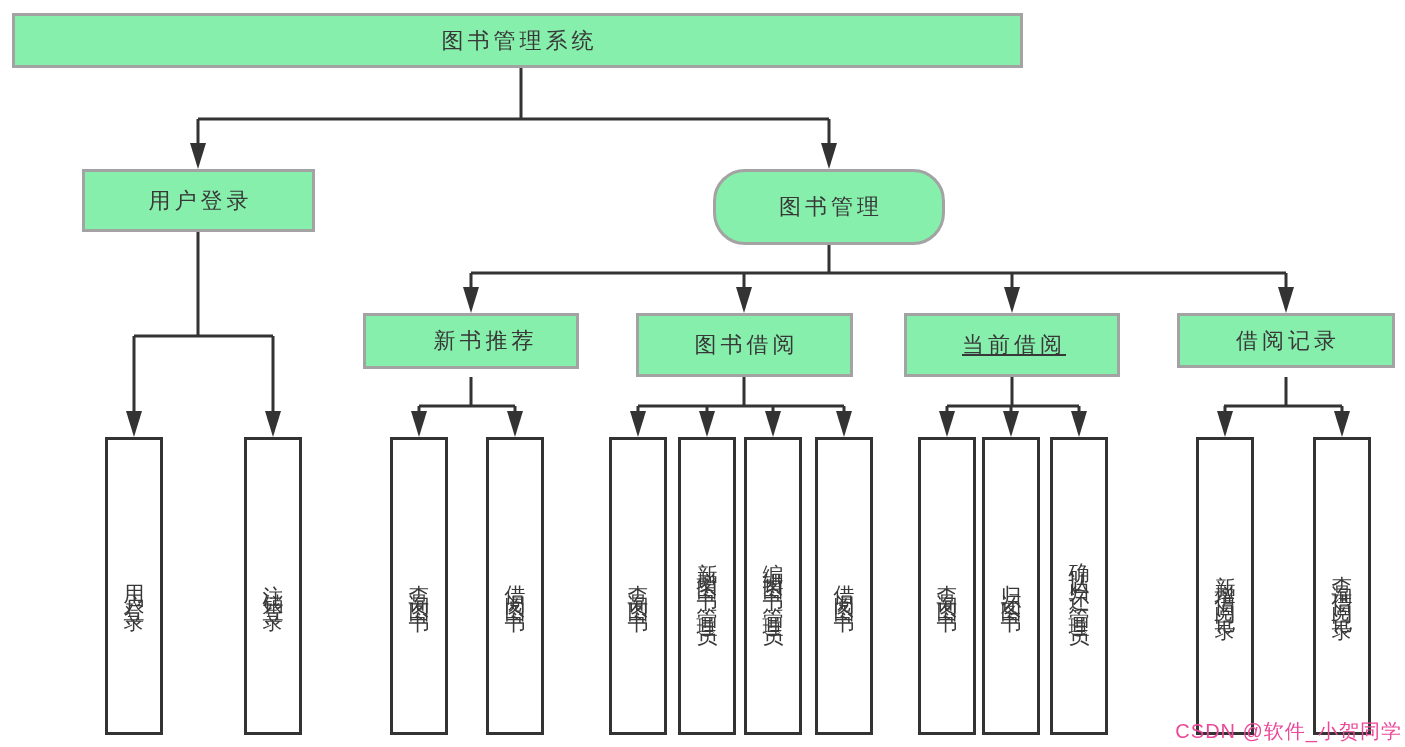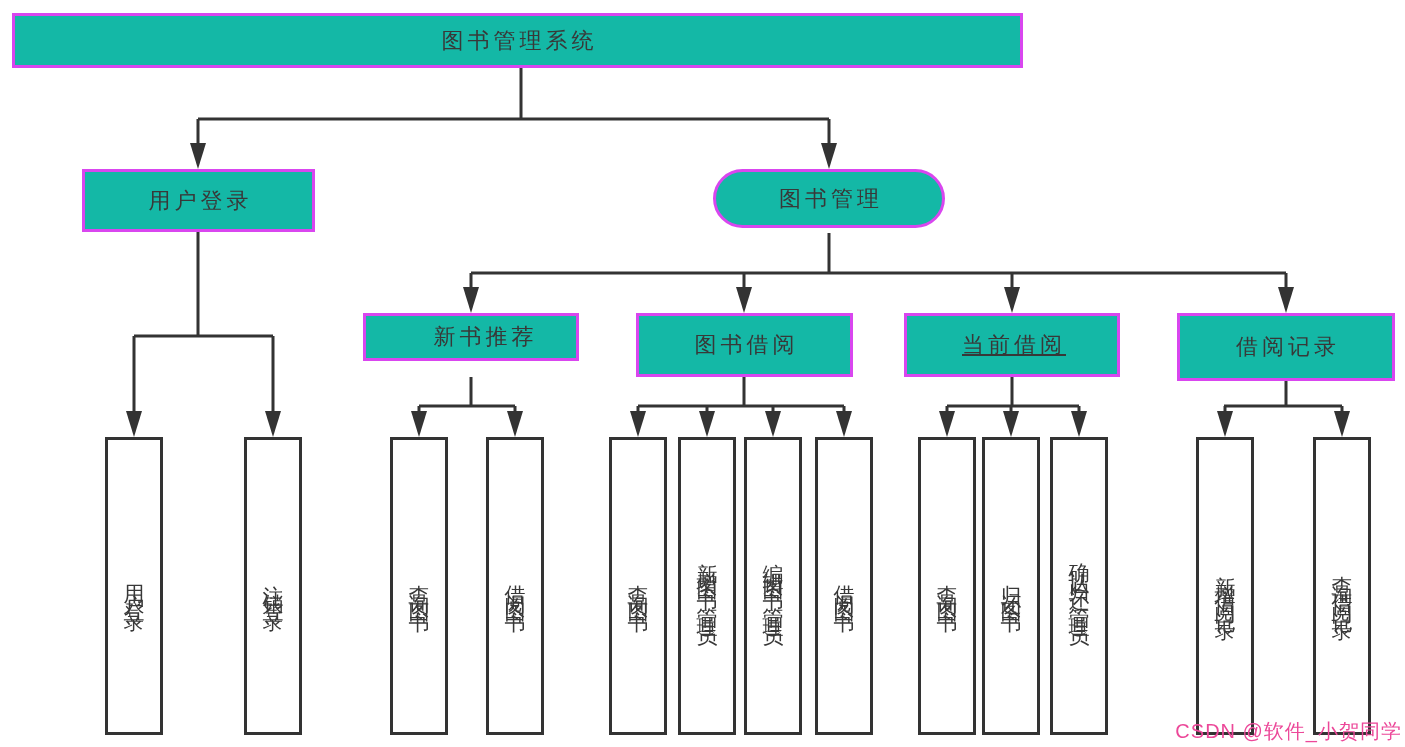--- a/index.html
+++ b/index.html
@@ -6,21 +6,21 @@
   body{
     width:1405px;height:747px;position:relative;overflow:hidden;
     background:#ffffff;
     font-family:"Liberation Sans",sans-serif;
     color:#383838;
   }
   .stage{position:absolute;left:0;top:0;width:1405px;height:747px;}
   svg.wires{position:absolute;left:0;top:0;z-index:1;}
   .box{
     position:absolute;box-sizing:border-box;z-index:2;
-    border:3px solid #d946ef;background:#14b8a6;
+    border:3px solid #a3a3a3;background:#86efac;
     display:flex;align-items:center;justify-content:center;
     font-size:22px;letter-spacing:4px;text-indent:4px;
     white-space:nowrap;
   }
   .vbox{
     position:absolute;box-sizing:border-box;z-index:2;
     border:3px solid #333333;background:#ffffff;
     display:flex;align-items:center;justify-content:center;
     writing-mode:vertical-rl;text-orientation:mixed;
     font-size:21px;letter-spacing:9px;
@@ -72,26 +72,26 @@
       <polygon points="1003,411 1019,411 1011,437"></polygon>
       <polygon points="1071,411 1087,411 1079,437"></polygon>
       <polygon points="1217,411 1233,411 1225,437"></polygon>
       <polygon points="1334,411 1350,411 1342,437"></polygon>
     </g>
   </svg>
 
   <div class="box" style="left:12px;top:13px;width:1011px;height:55px;">图书管理系统</div>
 
   <div class="box" style="left:82px;top:169px;width:233px;height:63px;">用户登录</div>
-  <div class="box" style="left:713px;top:169px;width:232px;height:59px;border-radius:32px;">图书管理</div>
+  <div class="box" style="left:713px;top:169px;width:232px;height:76px;border-radius:32px;">图书管理</div>
 
-  <div class="box" style="left:363px;top:313px;width:216px;height:48px;padding-left:25px;">新书推荐</div>
+  <div class="box" style="left:363px;top:313px;width:216px;height:56px;padding-left:25px;">新书推荐</div>
   <div class="box" style="left:636px;top:313px;width:217px;height:64px;text-align:right;">图书借阅</div>
   <div class="box" style="left:904px;top:313px;width:216px;height:64px;text-decoration:underline;">当前借阅</div>
-  <div class="box" style="left:1177px;top:313px;width:218px;height:68px;">借阅记录</div>
+  <div class="box" style="left:1177px;top:313px;width:218px;height:55px;">借阅记录</div>
 
   <div class="vbox" style="left:105px;top:437px;width:58px;height:298px;">用户登录</div>
   <div class="vbox" style="left:244px;top:437px;width:58px;height:298px;">注销登录</div>
 
   <div class="vbox" style="left:390px;top:437px;width:58px;height:298px;">查询图书</div>
   <div class="vbox" style="left:486px;top:437px;width:58px;height:298px;">借阅图书</div>
 
   <div class="vbox" style="left:609px;top:437px;width:58px;height:298px;">查询图书</div>
   <div class="vbox" style="left:678px;top:437px;width:58px;height:298px;">新增图书（管理员）</div>
   <div class="vbox" style="left:744px;top:437px;width:58px;height:298px;">编辑图书（管理员）</div>

